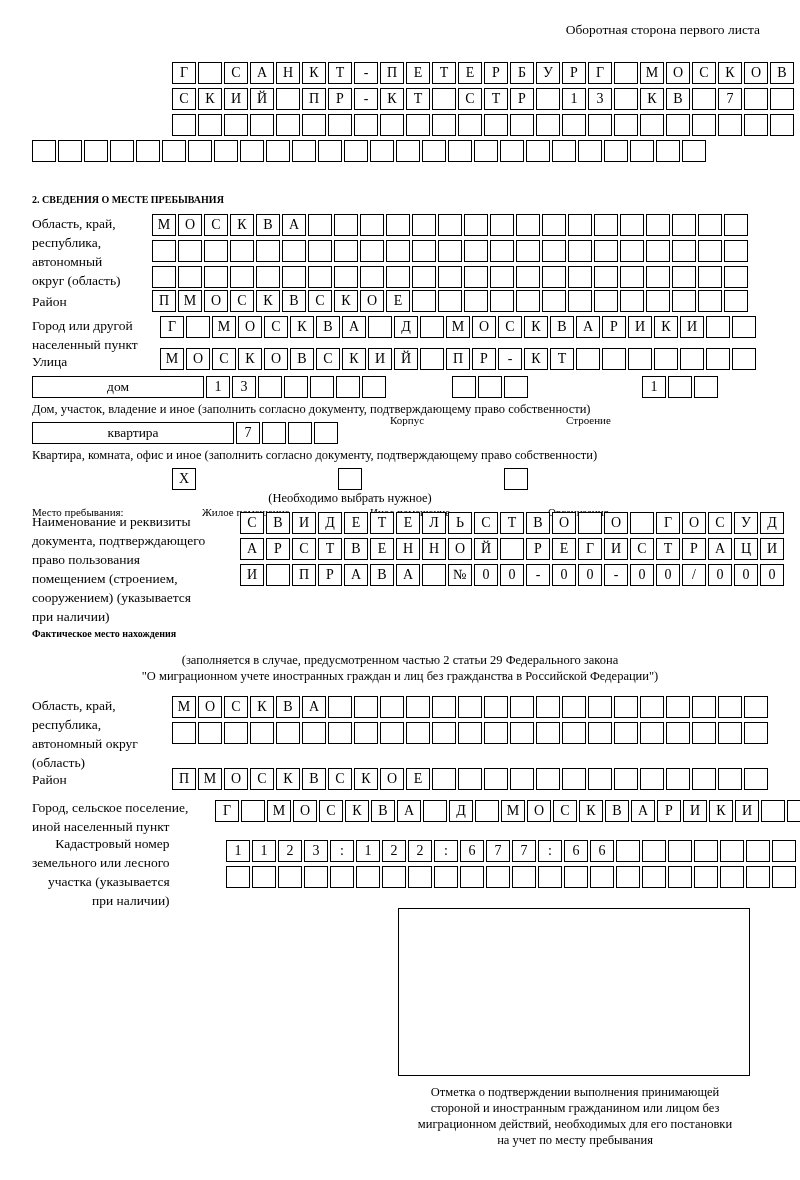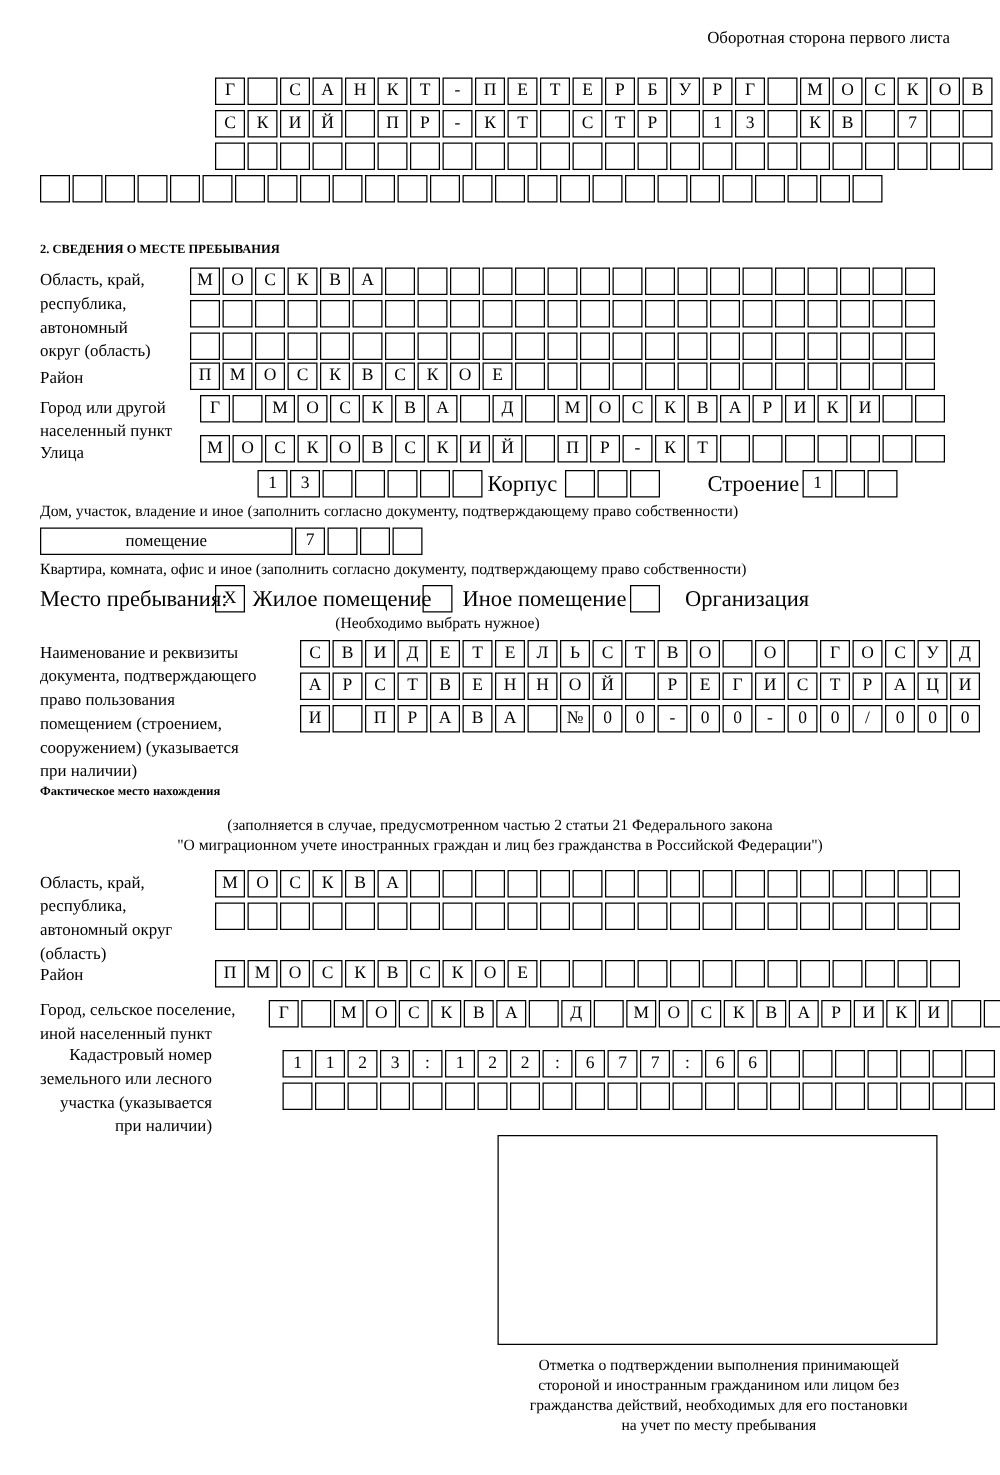--- a/index.html
+++ b/index.html
@@ -57,22 +57,23 @@
     position: absolute;
     border: 1px solid #000;
     box-sizing: border-box;
     height: 22px;
     text-align: center;
     font-size: 13.5px;
     line-height: 20px;
   }
   .inline-txt {
     position: absolute;
-    font-size: 18px;
+    font-size: 11px;
     line-height: 22px;
+    margin-top: 33px;
   }
   .checkbox {
     width: 24px;
     height: 22px;
     border: 1px solid #000;
     box-sizing: border-box;
     display: inline-block;
     text-align: center;
     line-height: 20px;
     font-size: 14px;
@@ -370,20 +371,21 @@
       <div class="cell">Т</div>
       <div class="cell"></div>
       <div class="cell"></div>
       <div class="cell"></div>
       <div class="cell"></div>
       <div class="cell"></div>
       <div class="cell"></div>
       <div class="cell last"></div>
     </div>
 
+  <div class="wide-label-box" style="left:32px; top:376px; width:172px;">дом</div>
   <div class="boxrow" id="s2-house" style="left:206px; top:376px;">
       <div class="cell">1</div>
       <div class="cell">3</div>
       <div class="cell"></div>
       <div class="cell"></div>
       <div class="cell"></div>
       <div class="cell"></div>
       <div class="cell last"></div>
     </div>
   <div class="inline-txt" style="left:390px; top:376px;">Корпус</div>
@@ -394,21 +396,21 @@
     </div>
   <div class="inline-txt" style="left:566px; top:376px;text-align:right;">Строение</div>
   <div class="boxrow" id="s2-stroenie" style="left:642px; top:376px;">
       <div class="cell">1</div>
       <div class="cell"></div>
       <div class="cell last"></div>
     </div>
 
   <div class="lbl" style="left:32px; top:400px; font-size:12.5px;">Дом, участок, владение и иное (заполнить согласно документу, подтверждающему право собственности)</div>
 
-  <div class="wide-label-box" style="left:32px; top:422px; width:202px;">помещение</div>
+  <div class="wide-label-box" style="left:32px; top:422px; width:202px;">квартира</div>
   <div class="boxrow" id="s2-flat" style="left:236px; top:422px;">
       <div class="cell">7</div>
       <div class="cell"></div>
       <div class="cell"></div>
       <div class="cell last"></div>
     </div>
 
   <div class="lbl" style="left:32px; top:446px; font-size:12.5px;">Квартира, комната, офис и иное (заполнить согласно документу, подтверждающему право собственности)</div>
 
   <div class="inline-txt" style="left:32px; top:468px;">Место пребывания:</div>
@@ -490,21 +492,21 @@
       <div class="cell">-</div>
       <div class="cell">0</div>
       <div class="cell">0</div>
       <div class="cell">/</div>
       <div class="cell">0</div>
       <div class="cell">0</div>
       <div class="cell last">0</div>
     </div>
 
   <div class="sec-title" style="left:32px; top:628px; width:736px;">Фактическое место нахождения</div>
-  <div class="note" style="left:32px; top:652px; width:736px; white-space:pre-line;">(заполняется в случае, предусмотренном частью 2 статьи 21 Федерального закона
+  <div class="note" style="left:32px; top:652px; width:736px; white-space:pre-line;">(заполняется в случае, предусмотренном частью 2 статьи 29 Федерального закона
 "О миграционном учете иностранных граждан и лиц без гражданства в Российской Федерации")</div>
 
   <div class="lbl" style="left:32px; top:696px;">Область, край,
 республика,
 автономный округ
 (область)</div>
   <div class="boxrow" id="s3-region-0" style="left:172px; top:696px;">
       <div class="cell">М</div>
       <div class="cell">О</div>
       <div class="cell">С</div>
@@ -659,16 +661,16 @@
       <div class="cell"></div>
       <div class="cell"></div>
       <div class="cell"></div>
       <div class="cell"></div>
       <div class="cell last"></div>
     </div>
 
   <div class="bigbox" style="left:398px; top:908px; width:352px; height:168px;"></div>
   <div class="note" style="left:380px; top:1084px; width:390px; white-space:pre-line;">Отметка о подтверждении выполнения принимающей
 стороной и иностранным гражданином или лицом без
-гражданства действий, необходимых для его постановки
+миграционном действий, необходимых для его постановки
 на учет по месту пребывания</div>
 
 </div>
 
 </body></html>

